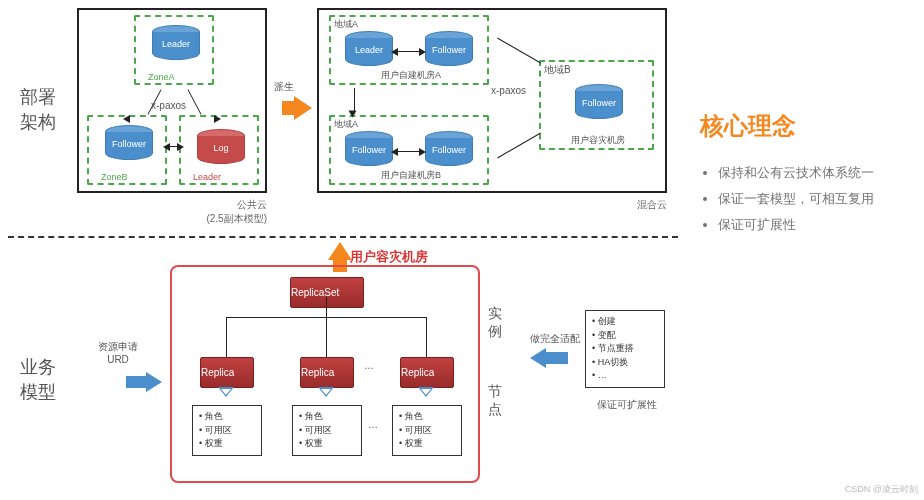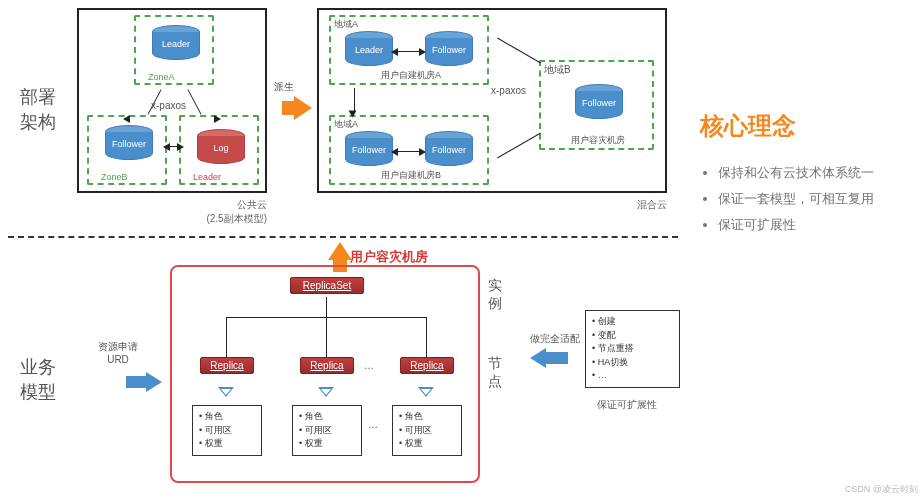--- a/index.html
+++ b/index.html
@@ -23,30 +23,30 @@
   .arrow-orange-u { position: absolute; width: 0; height: 0; border-left: 12px solid transparent; border-right: 12px solid transparent; border-bottom: 18px solid #f5871f; }
   .arrow-orange-u::before { content:""; position:absolute; left:-7px; top:16px; width:14px; height:14px; background:#f5871f; }
   .arrow-blue-r { position: absolute; width: 0; height: 0; border-top: 10px solid transparent; border-bottom: 10px solid transparent; border-left: 16px solid #4a8fcc; }
   .arrow-blue-r::before { content:""; position:absolute; left:-36px; top:-6px; width:24px; height:12px; background:#4a8fcc; }
   .arrow-blue-l { position: absolute; width: 0; height: 0; border-top: 10px solid transparent; border-bottom: 10px solid transparent; border-right: 16px solid #4a8fcc; }
   .arrow-blue-l::before { content:""; position:absolute; left:14px; top:-6px; width:24px; height:12px; background:#4a8fcc; }
   .divider { position: absolute; left: 8px; top: 236px; width: 670px; border-top: 2px dashed #333; }
   .red-text { color: #d33; font-weight: bold; font-size: 13px; position: absolute; }
   .section-bot { position: absolute; left: 170px; top: 255px; width: 320px; height: 230px; }
   .red-box { border: 2px solid #e24a4a; border-radius: 8px; position:absolute; }
-  .node { position:absolute; background:linear-gradient(#c04040,#9a2c2c); color:#fff; font-size:10px; text-align:center; border:1px solid #7a1e1e; border-radius:2px; padding:2px 0; text-decoration:underline; }
+  .node { position:absolute; background:linear-gradient(#c04040,#9a2c2c); color:#fff; font-size:10px; border:1px solid #7a1e1e; border-radius:2px; padding:9px 0; }
   .small-box { position:absolute; border:1px solid #333; font-size:9px; color:#333; padding:4px 6px; line-height:1.5; background:#fff; }
   .hollow-arrow { position:absolute; width:0; height:0; border-left:8px solid transparent; border-right:8px solid transparent; border-top:10px solid #4a8fcc; }
   .hollow-arrow::after { content:""; position:absolute; left:-5px; top:-8px; width:0; height:0; border-left:5px solid transparent; border-right:5px solid transparent; border-top:6px solid #fff; }
   .line { position:absolute; background:#222; }
   .arrhead { position:absolute; width:0; height:0; }
   .arrhead.r { border-top:4px solid transparent; border-bottom:4px solid transparent; border-left:7px solid #222; }
   .arrhead.l { border-top:4px solid transparent; border-bottom:4px solid transparent; border-right:7px solid #222; }
   .txt { position:absolute; font-size:10px; color:#555; }
-  .txt.instance-lbl, .txt.node-lbl { font-size: 14px; }
+  .txt.instance-lbl, .txt.node-lbl { font-size: 14px; margin-top: 28px; }
   .right-panel { position:absolute; left:700px; top:110px; width:215px; }
   .right-title { color:#f5871f; font-size:24px; font-weight:bold; margin-bottom:18px; }
   .right-panel ul { list-style:disc; color:#737373; font-size:13px; line-height:2; padding-left:18px; }
   .watermark { position:absolute; right:6px; bottom:4px; font-size:9px; color:#bbb; }
 </style>
 </head>
 <body>
 
 <div class="row-label" style="left:20px;top:85px">
   <div>部署</div>
@@ -207,21 +207,21 @@
 
 <div class="txt" style="left:98px;top:340px;text-align:center">
   <div>资源申请</div>
     <div>URD</div>
 </div>
 <div class="arrow-blue-r" style="left:146px;top:372px"></div>
 
 <div class="txt" style="left:530px;top:332px">做完全适配</div>
 <div class="arrow-blue-l" style="left:530px;top:348px"></div>
 
-<div class="small-box" style="left:585px;top:310px;width:95px">
+<div class="small-box" style="left:585px;top:310px;width:80px">
   <div>• <span>创建</span></div>
   <div>• <span>变配</span></div>
   <div>• <span>节点重搭</span></div>
   <div>• <span>HA切换</span></div>
   <div>• <span>…</span></div>
 </div>
 <div class="txt" style="left:597px;top:398px">保证可扩展性</div>
 
 <div class="right-panel">
   <div class="right-title">核心理念</div>

